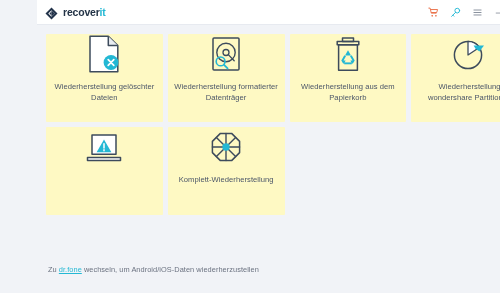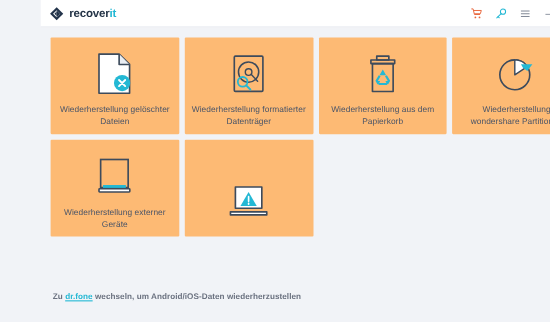--- a/index.html
+++ b/index.html
@@ -79,28 +79,28 @@
     padding: 9px 9px 0 9px;
     box-sizing: border-box;
   }
   .grid {
     display: grid;
     grid-template-columns: repeat(4, 1fr);
     grid-template-rows: repeat(2, 88px);
     gap: 5px;
   }
   .card {
-    background: #fdba74;
+    background: #fef9c3;
     border-radius: 1px;
     display: flex;
     flex-direction: column;
     align-items: center;
-    justify-content: flex-end;
+    justify-content: flex-start;
     cursor: pointer;
-    padding: 12px 6px 6px 6px;
+    padding: 0 6px 6px 6px;
     box-sizing: border-box;
   }
   .card-icon {
     height: 40px;
     display: flex;
     align-items: center;
     justify-content: center;
     margin-bottom: 7px;
   }
   .card-icon svg { display: block; }
@@ -120,21 +120,20 @@
     display: flex;
     align-items: center;
     justify-content: space-between;
     padding: 0 12px 0 11px;
     box-sizing: border-box;
   }
   .footer-note {
     font-size: 7.4px;
     color: #6b7280;
     letter-spacing: 0.05px;
-    font-weight: bold;
   }
   .footer-link {
     color: #23b8d4;
     text-decoration: underline;
     cursor: pointer;
   }
   .ws-logo {
     display: flex;
     align-items: center;
     gap: 4px;
@@ -256,43 +255,48 @@
         <span class="card-icon">
           <svg width="38" height="36" viewBox="0 0 38 36" fill="none">
             <circle cx="17" cy="19" r="13.6" stroke="#3d4b5c" stroke-width="1.5"></circle>
             <path d="M17 19 L17 5.4 A13.6 13.6 0 0 1 28.3 11.5 Z" fill="#ffffff" stroke="#3d4b5c" stroke-width="1.3" stroke-linejoin="round"></path>
             <path d="M22.6 9.5 L33 9.5 L28.4 15.6 L24.4 12.6 Z" fill="#23b8d4"></path>
           </svg>
         </span>
         <span class="card-label">Wiederherstellung wondershare Partitionen</span>
       </div>
 
-      <div class="card">
-        <span class="card-icon">
-          <svg width="34" height="36" viewBox="0 0 34 36" fill="none">
-            <rect x="4.5" y="3" width="25" height="25.5" stroke="#3d4b5c" stroke-width="1.5"></rect>
-            <rect x="6.6" y="26.2" width="20.8" height="2.6" fill="#23b8d4"></rect>
-            <rect x="3" y="29.6" width="28" height="2.9" rx="0.6" stroke="#3d4b5c" stroke-width="1.5" fill="#ffffff"></rect>
-          </svg>
-        </span>
-        <span class="card-label">Wiederherstellung externer Geräte</span>
-      </div>
 
 
       <div class="card">
         <span class="card-icon">
           <svg width="38" height="34" viewBox="0 0 38 34" fill="none">
             <path d="M7 5 h24 v19.3 h-24 Z" stroke="#3d4b5c" stroke-width="1.5" stroke-linejoin="round" fill="#ffffff"></path>
             <path d="M2.5 27.6 h33 v2.8 h-33 Z" stroke="#3d4b5c" stroke-width="1.5" stroke-linejoin="round" fill="#ffffff"></path>
             <path d="M19 9.6 L26.4 22.2 H11.6 Z" fill="#23b8d4"></path>
             <path d="M19 13.8 v4.2 M19 19.8 v0.9" stroke="#ffffff" stroke-width="1.5" stroke-linecap="round"></path>
           </svg>
         </span>
       </div>
 
+      <div class="card">
+        <span class="card-icon">
+          <svg width="38" height="38" viewBox="0 0 38 38" fill="none">
+            <path d="M13.4 3.4 h11.2 L32.6 11.4 v11.2 L24.6 30.6 h-11.2 L5.4 22.6 v-11.2 Z" transform="translate(0,2)" stroke="#3d4b5c" stroke-width="1.5" stroke-linejoin="round"></path>
+            <g stroke="#3d4b5c" stroke-width="1.4" stroke-linecap="round" transform="translate(0,2)">
+              <line x1="19" y1="3.4" x2="19" y2="30.6"></line>
+              <line x1="5.4" y1="17" x2="32.6" y2="17"></line>
+              <line x1="9.4" y1="7.4" x2="28.6" y2="26.6"></line>
+              <line x1="28.6" y1="7.4" x2="9.4" y2="26.6"></line>
+            </g>
+            <circle cx="19" cy="19" r="3.7" fill="#23b8d4"></circle>
+          </svg>
+        </span>
+        <span class="card-label">Komplett-Wiederherstellung</span>
+      </div>
 
     </div>
   </div>
 
   <div class="footer">
     <div class="footer-note"><span>Zu </span><span class="footer-link">dr.fone</span><span> wechseln, um Android/iOS-Daten wiederherzustellen</span></div>
 
   </div>
 
 </div>

